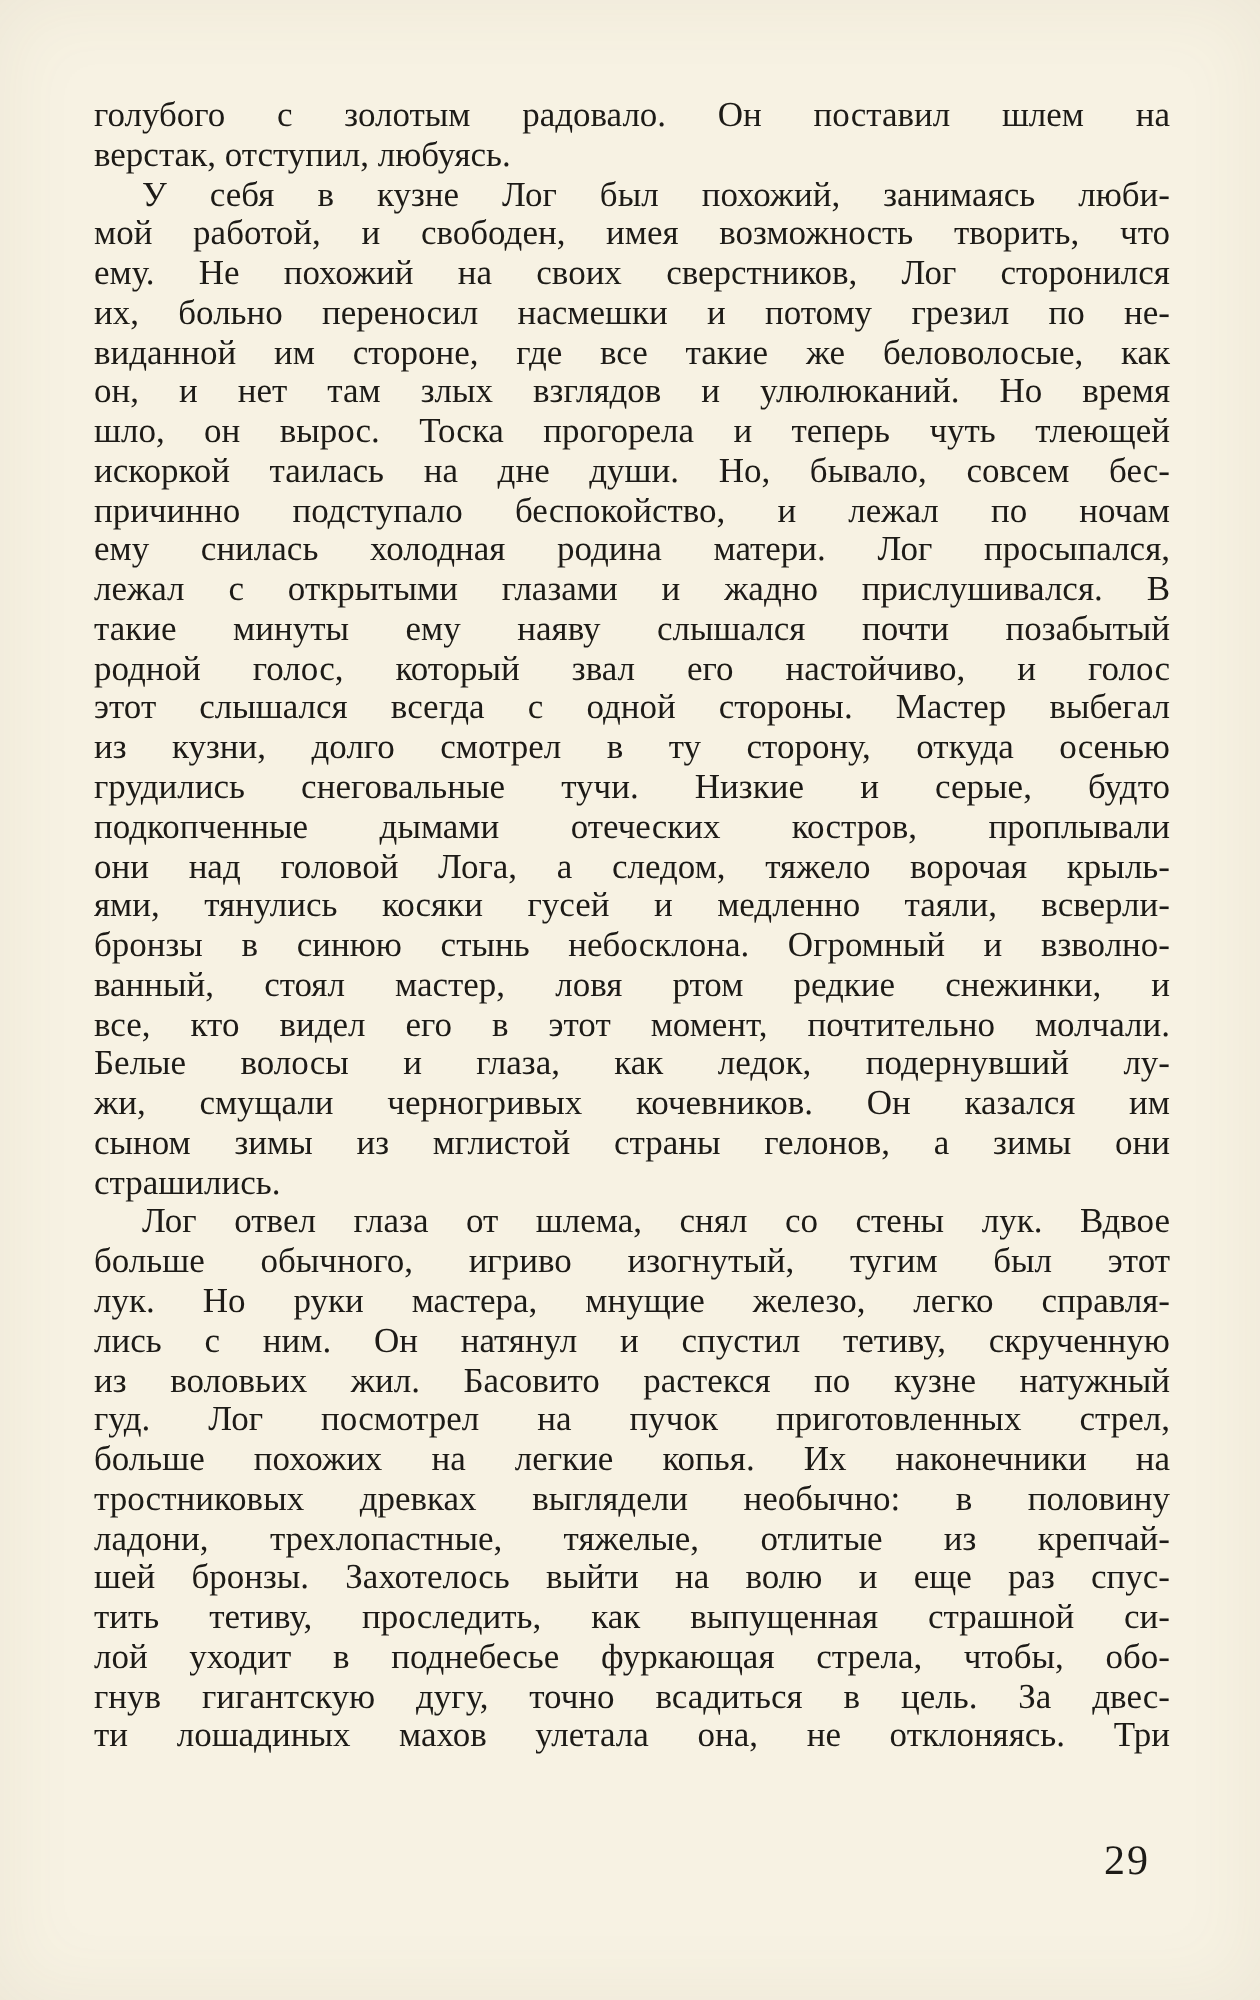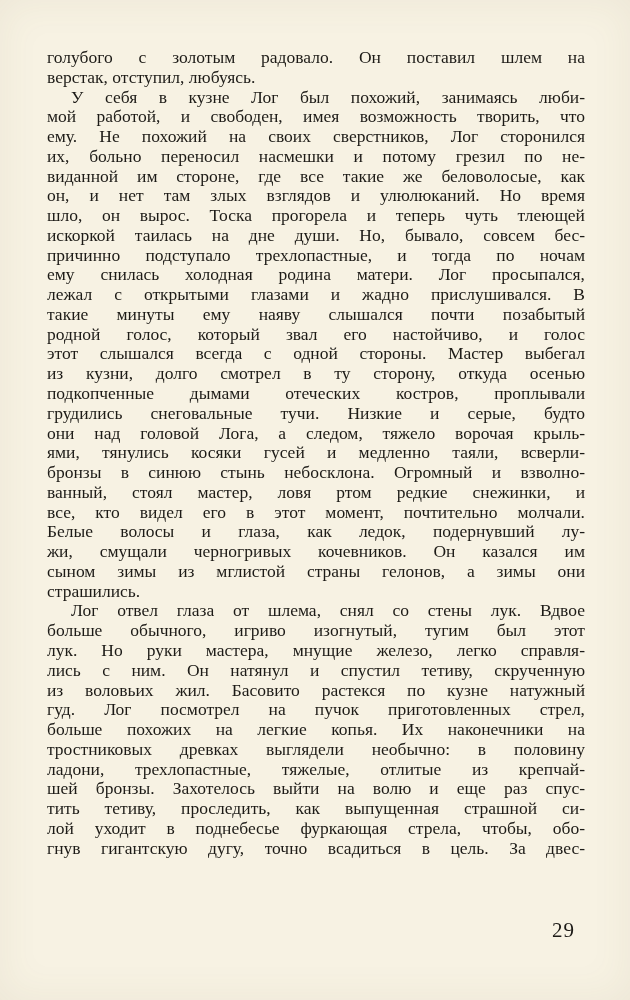--- a/index.html
+++ b/index.html
@@ -59,29 +59,29 @@
       </div>
       <div class="paragraph">
         <div class="line indent">У себя в кузне Лог был похожий, занимаясь люби-</div>
         <div class="line">мой работой, и свободен, имея возможность творить, что</div>
         <div class="line">ему. Не похожий на своих сверстников, Лог сторонился</div>
         <div class="line">их, больно переносил насмешки и потому грезил по не-</div>
         <div class="line">виданной им стороне, где все такие же беловолосые, как</div>
         <div class="line">он, и нет там злых взглядов и улюлюканий. Но время</div>
         <div class="line">шло, он вырос. Тоска прогорела и теперь чуть тлеющей</div>
         <div class="line">искоркой таилась на дне души. Но, бывало, совсем бес-</div>
-        <div class="line">причинно подступало трехлопастные, и тогда по ночам</div>
+        <div class="line">причинно подступало беспокойство, и лежал по ночам</div>
         <div class="line">ему снилась холодная родина матери. Лог просыпался,</div>
         <div class="line">лежал с открытыми глазами и жадно прислушивался. В</div>
         <div class="line">такие минуты ему наяву слышался почти позабытый</div>
         <div class="line">родной голос, который звал его настойчиво, и голос</div>
         <div class="line">этот слышался всегда с одной стороны. Мастер выбегал</div>
         <div class="line">из кузни, долго смотрел в ту сторону, откуда осенью</div>
+        <div class="line">грудились снеговальные тучи. Низкие и серые, будто</div>
         <div class="line">подкопченные дымами отеческих костров, проплывали</div>
-        <div class="line">грудились снеговальные тучи. Низкие и серые, будто</div>
         <div class="line">они над головой Лога, а следом, тяжело ворочая крыль-</div>
         <div class="line">ями, тянулись косяки гусей и медленно таяли, всверли-</div>
         <div class="line">бронзы в синюю стынь небосклона. Огромный и взволно-</div>
         <div class="line">ванный, стоял мастер, ловя ртом редкие снежинки, и</div>
         <div class="line">все, кто видел его в этот момент, почтительно молчали.</div>
         <div class="line">Белые волосы и глаза, как ледок, подернувший лу-</div>
         <div class="line">жи, смущали черногривых кочевников. Он казался им</div>
         <div class="line">сыном зимы из мглистой страны гелонов, а зимы они</div>
         <div class="line last">страшились.</div>
       </div>
@@ -92,16 +92,17 @@
         <div class="line">лись с ним. Он натянул и спустил тетиву, скрученную</div>
         <div class="line">из воловьих жил. Басовито растекся по кузне натужный</div>
         <div class="line">гуд. Лог посмотрел на пучок приготовленных стрел,</div>
         <div class="line">больше похожих на легкие копья. Их наконечники на</div>
         <div class="line">тростниковых древках выглядели необычно: в половину</div>
         <div class="line">ладони, трехлопастные, тяжелые, отлитые из крепчай-</div>
         <div class="line">шей бронзы. Захотелось выйти на волю и еще раз спус-</div>
         <div class="line">тить тетиву, проследить, как выпущенная страшной си-</div>
         <div class="line">лой уходит в поднебесье фуркающая стрела, чтобы, обо-</div>
         <div class="line">гнув гигантскую дугу, точно всадиться в цель. За двес-</div>
+        <div class="line">ти лошадиных махов улетала она, не отклоняясь. Три</div>
       </div>
     </div>
   <div class="pageno">29</div>
 </div>
 
 </body></html>

